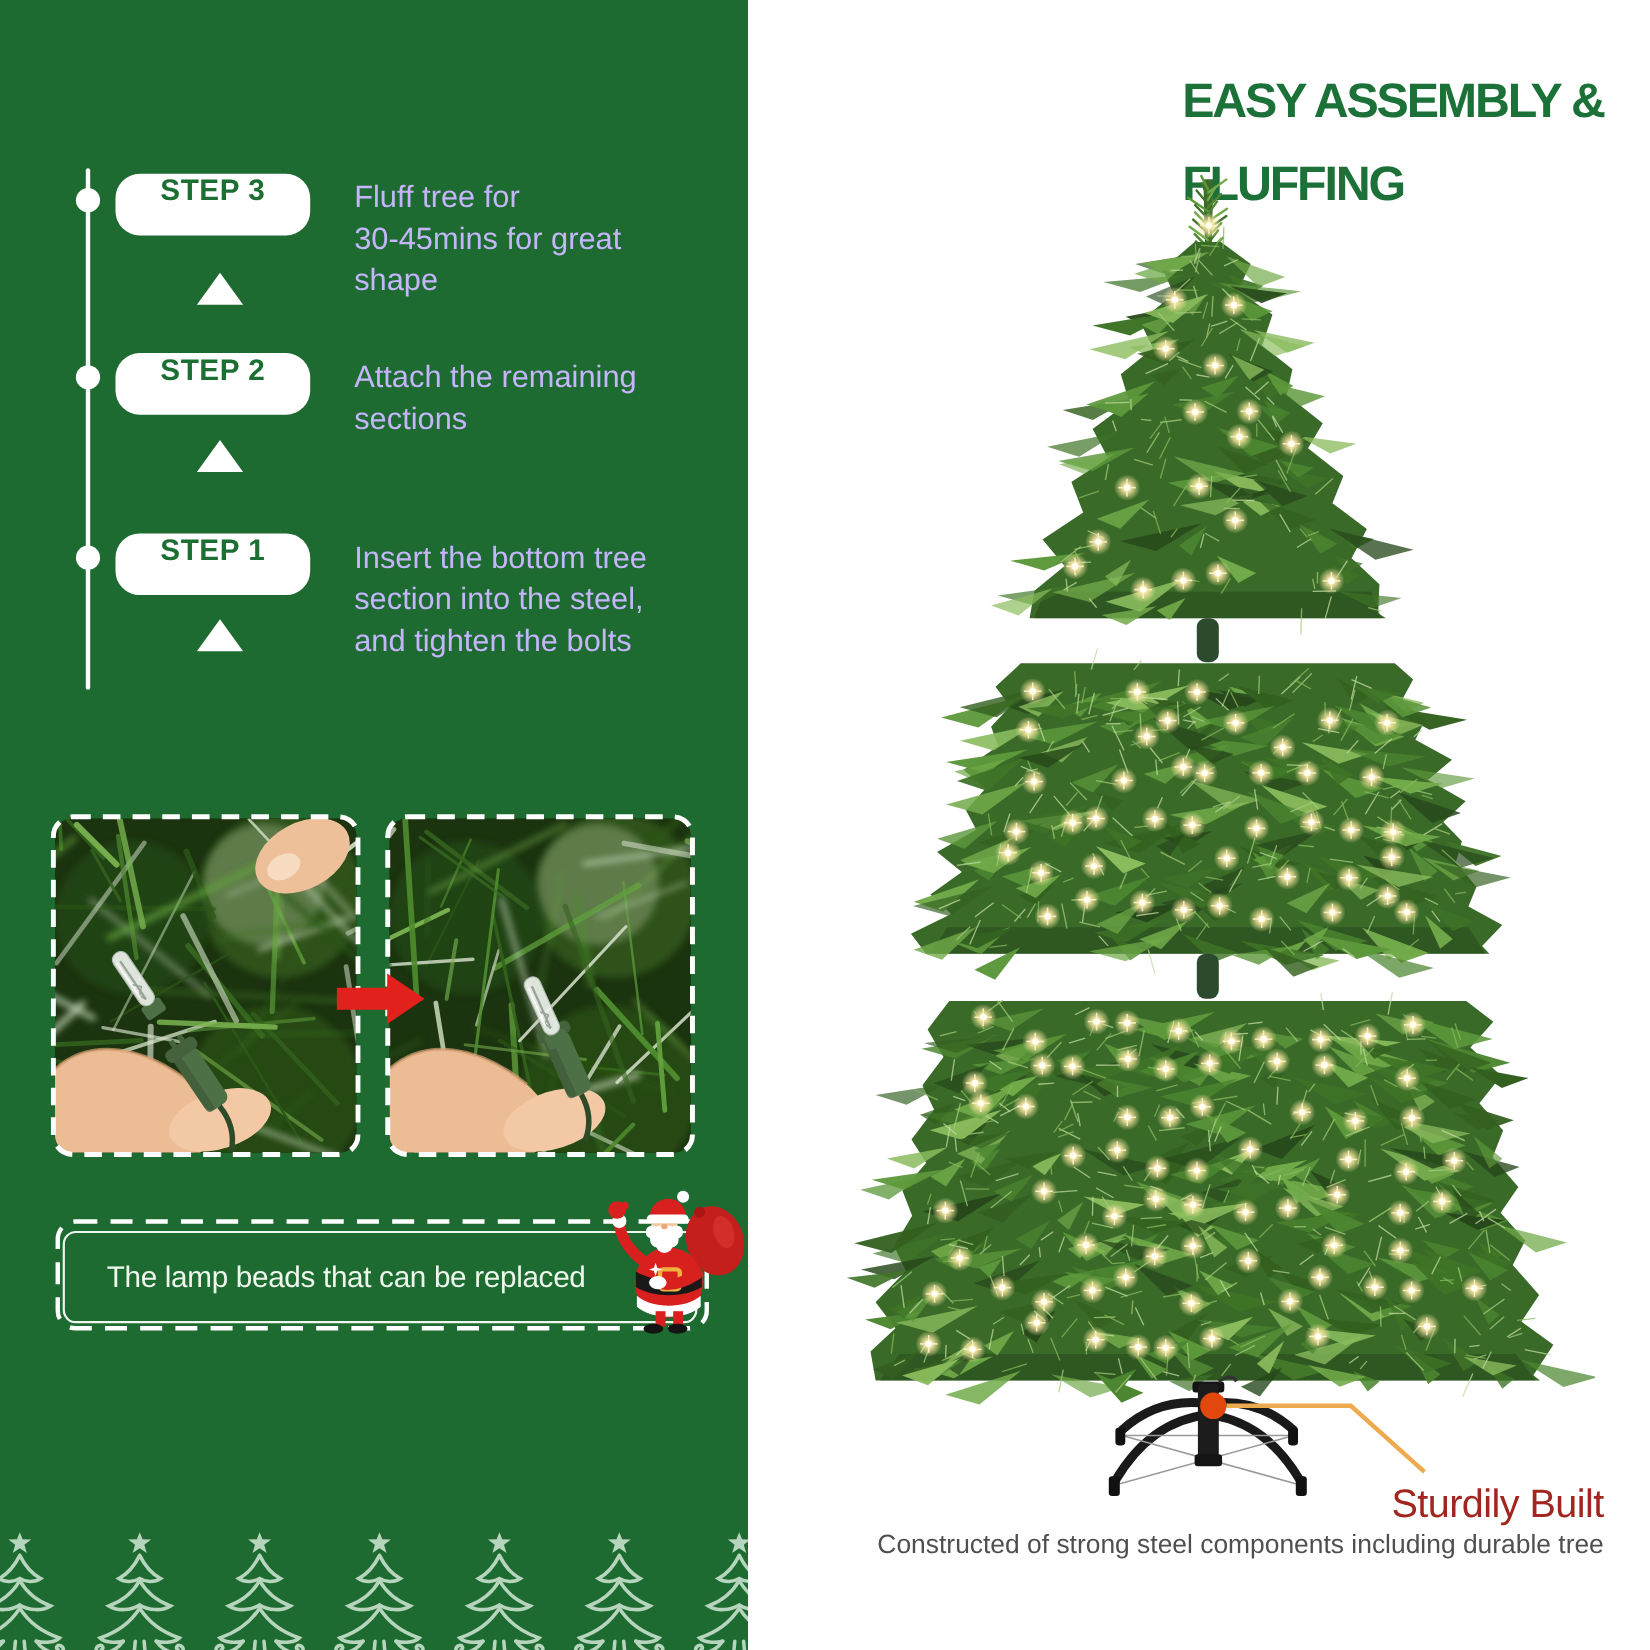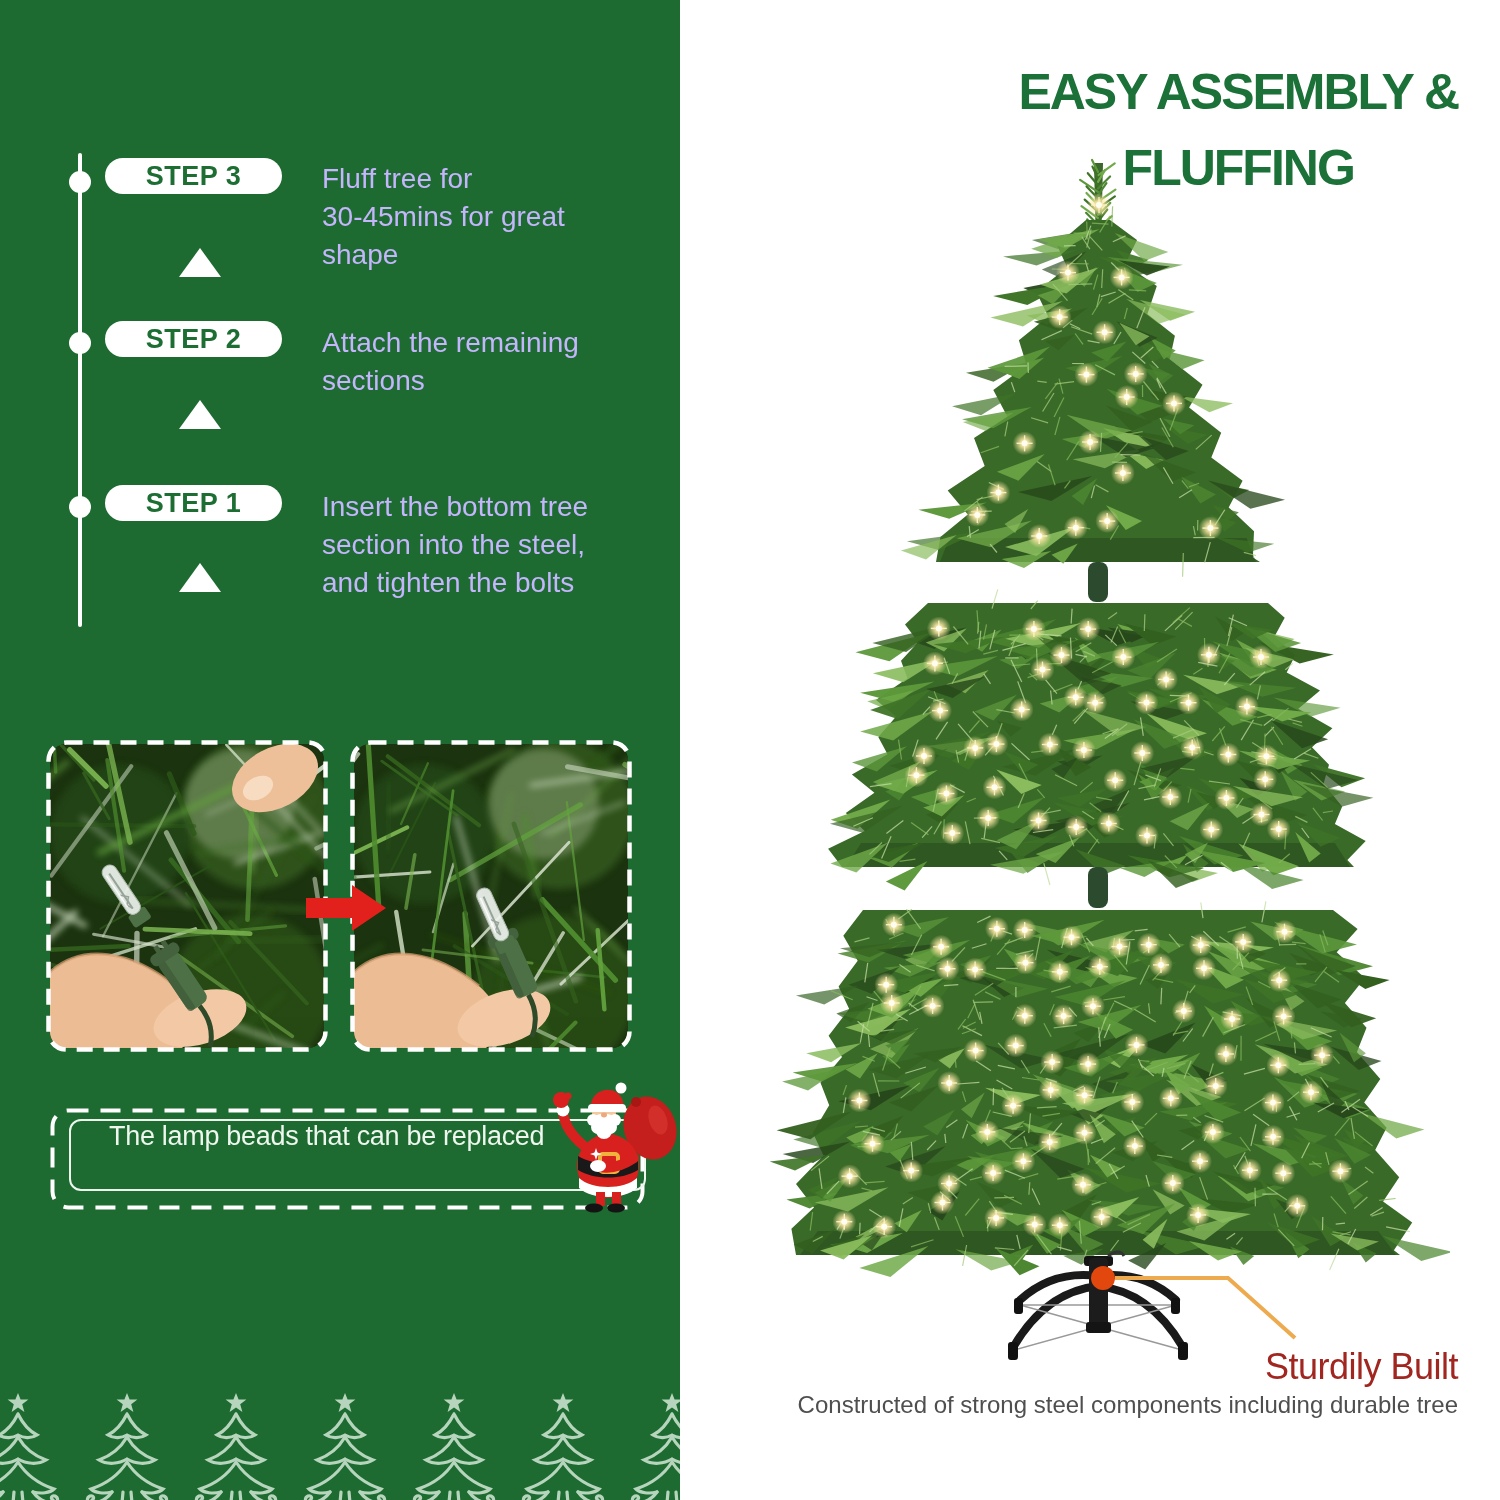--- a/index.html
+++ b/index.html
@@ -2,34 +2,34 @@
 <html style="--panel-green: #1d6b31; --title-green: #1b7137; --pill-green: #1d6e33; --sturdy-red: #a1261f; --arrow-red: #e2211c; --callout-orange: #edaa4e; --dot-orange: #e2470e; --caption-gray: #4f4f4f; --light-warm: #ffeaa6;"><head>
 <meta charset="utf-8">
 <style>
   html,body{margin:0;padding:0}
   body{width:1500px;height:1500px;font-family:"Liberation Sans",sans-serif;background:#fff;overflow:hidden}
   .page{position:relative;width:1500px;height:1500px;background:#fff;overflow:hidden}
   .abs{position:absolute}
   .left-panel{position:absolute;left:0;top:0;width:680px;height:1500px;background:var(--panel-green,#1d6b31);overflow:hidden}
   .timeline{left:78px;top:153px;width:4px;height:474px;background:#fff;border-radius:2px}
   .dot{width:22px;height:22px;border-radius:50%;background:#fff;left:69px}
-  .pill{left:105px;width:177px;height:36px;background:#fff;border-radius:22px;display:flex;align-items:center;justify-content:center;
+  .pill{left:105px;width:177px;height:56px;background:#fff;border-radius:22px;display:flex;justify-content:center;
         font-weight:bold;font-size:27px;color:var(--pill-green,#1d6e33);letter-spacing:.5px}
   .tri{width:0;height:0;border-left:21px solid transparent;border-right:21px solid transparent;border-bottom:29px solid #fff;left:179px}
   .desc{left:322px;color:#c4b5fd;font-size:28px;line-height:38px}
   .photo{width:282px;height:312px;border-radius:20px;top:740px}
   .ph-in{position:absolute;left:4px;top:4px;width:274px;height:304px;border-radius:16px;overflow:hidden;background:#1b330f}
   .dash-ov{position:absolute;left:0;top:0;pointer-events:none}
   .arrow{left:306px;top:883px;width:82px;height:50px}
   .lamp-outer{left:50px;top:1108px;width:595px;height:102px}
-  .lamp-inner{position:absolute;left:19px;top:11px;width:577px;height:72px;border:2px solid #eef6ee;border-radius:12px;
-              display:flex;padding-left:38px;box-sizing:border-box;font-size:27px;letter-spacing:-.3px;color:#eef6ee}
+  .lamp-inner{position:absolute;left:7px;top:11px;width:577px;height:84px;border:2px solid #eef6ee;border-radius:12px;
+              display:flex;align-items:center;padding-left:38px;box-sizing:border-box;font-size:27px;letter-spacing:-.3px;color:#eef6ee}
   .santa{left:550px;top:1074px;width:136px;height:140px}
   .pattern{left:0;top:1392px;width:700px;height:108px;color:#d2e8d6;opacity:.85}
-  .title{right:42px;top:54px;text-align:center;font-weight:bold;font-size:50px;line-height:76px;
+  .title{right:42px;top:54px;text-align:left;font-weight:bold;font-size:44px;line-height:76px;
          color:var(--title-green,#1b7137);letter-spacing:-2px}
   .tree{left:750px;top:150px;width:700px;height:1270px}
   .sturdy{right:42px;top:1346px;font-size:36px;font-weight:normal;color:var(--sturdy-red,#a1261f);letter-spacing:-.5px}
   .caption{right:42px;top:1390px;font-size:24px;line-height:29px;color:var(--caption-gray,#4f4f4f)}
 </style>
 </head>
 <body>
 
 <div class="page">
 

